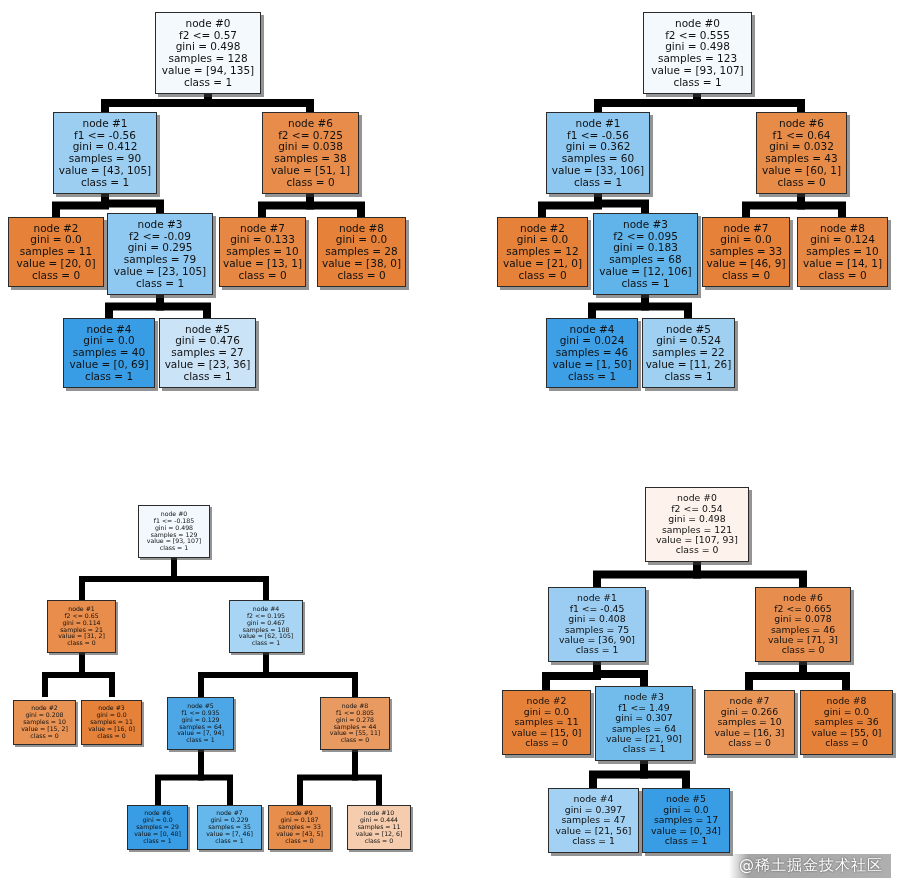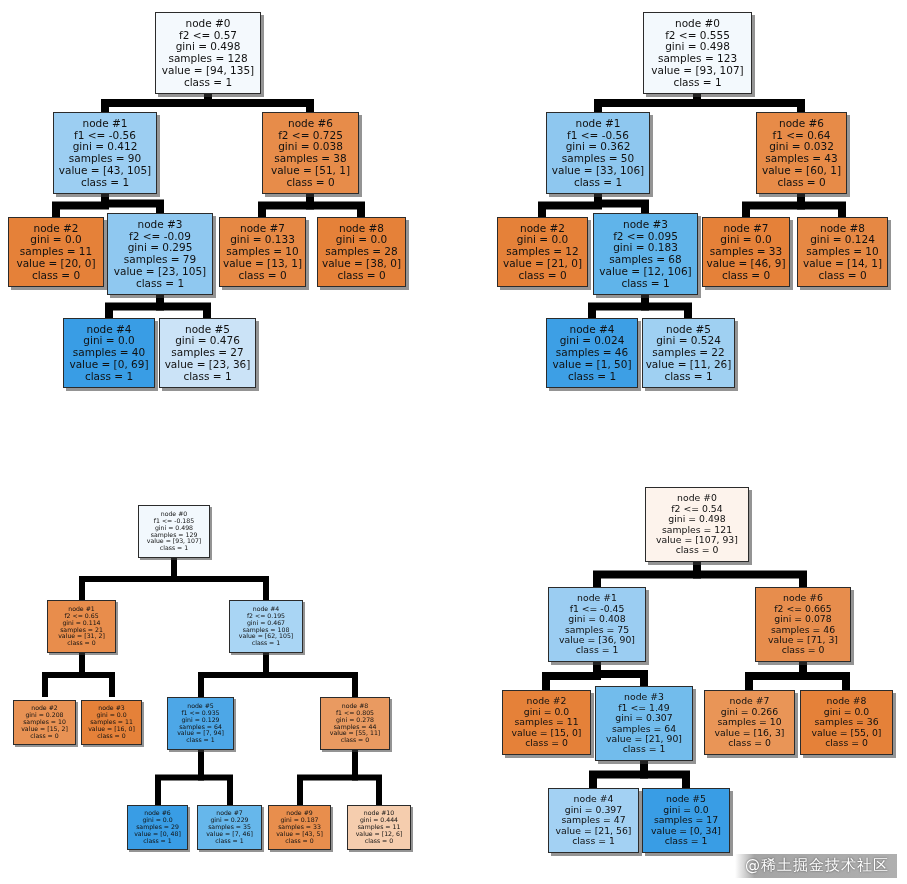--- a/index.html
+++ b/index.html
@@ -25,21 +25,21 @@
   .node span{display:block;}
   
   .t-big .node{font-size:10.5px;padding:3px 4px;}
   
   .t-small .node{font-size:6.2px;padding:2px 2px;border-width:1px;box-shadow:2px 2px 0 rgba(60,60,60,0.55);}
   
   .t-med .node{font-size:9.3px;padding:3px 4px;}
 
   .watermark{
     position:absolute;
-    right:10px;bottom:6px;
+    right:16px;bottom:6px;
     font-size:15px;
     color:#ffffff;
     background:linear-gradient(90deg,rgba(70,70,70,.0),rgba(90,90,90,.55) 12%,rgba(110,110,110,.55));
     padding:2px 8px 3px 10px;
     letter-spacing:1px;
     font-family:"DejaVu Sans","Liberation Sans",sans-serif;
     text-shadow:0 0 2px rgba(0,0,0,.6);
     z-index:50;
   }
 </style>
@@ -142,21 +142,21 @@
         <span>f2 &lt;= 0.555</span>
         <span>gini = 0.498</span>
         <span>samples = 123</span>
         <span>value = [93, 107]</span>
         <span>class = 1</span>
       </div>
       <div class="node" style="left: 93px; top: 112px; width: 104px; height: 82px; background: rgb(142, 199, 239); border-color: rgb(43, 43, 43);">
         <span>node #1</span>
         <span>f1 &lt;= -0.56</span>
         <span>gini = 0.362</span>
-        <span>samples = 50</span>
+        <span>samples = 60</span>
         <span>value = [33, 106]</span>
         <span>class = 1</span>
       </div>
       <div class="node" style="left: 303px; top: 112px; width: 91px; height: 82px; background: rgb(231, 139, 72); border-color: rgb(43, 43, 43);">
         <span>node #6</span>
         <span>f1 &lt;= 0.64</span>
         <span>gini = 0.032</span>
         <span>samples = 43</span>
         <span>value = [60, 1]</span>
         <span>class = 0</span>

